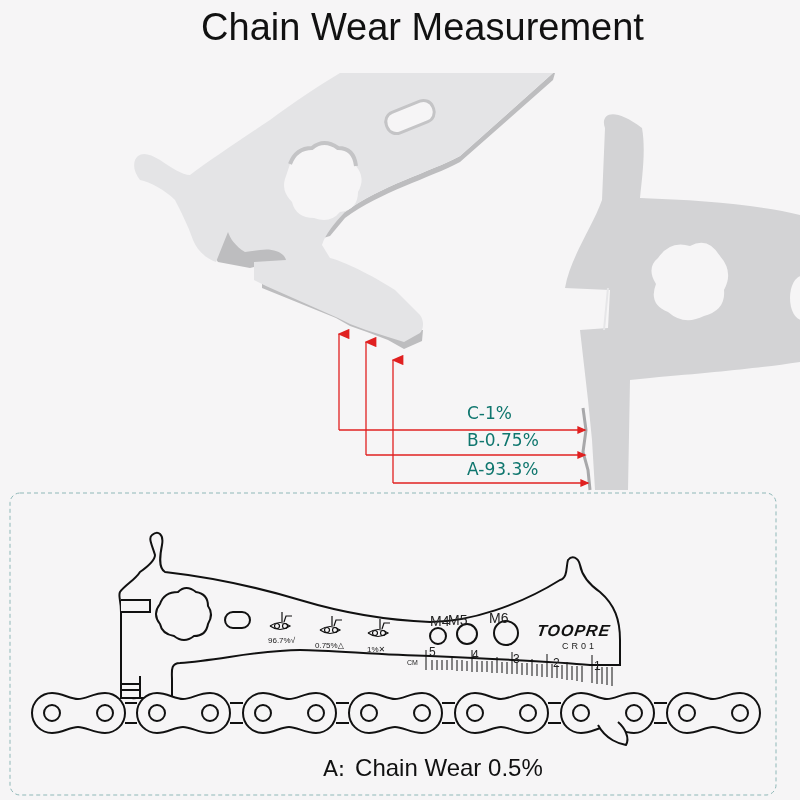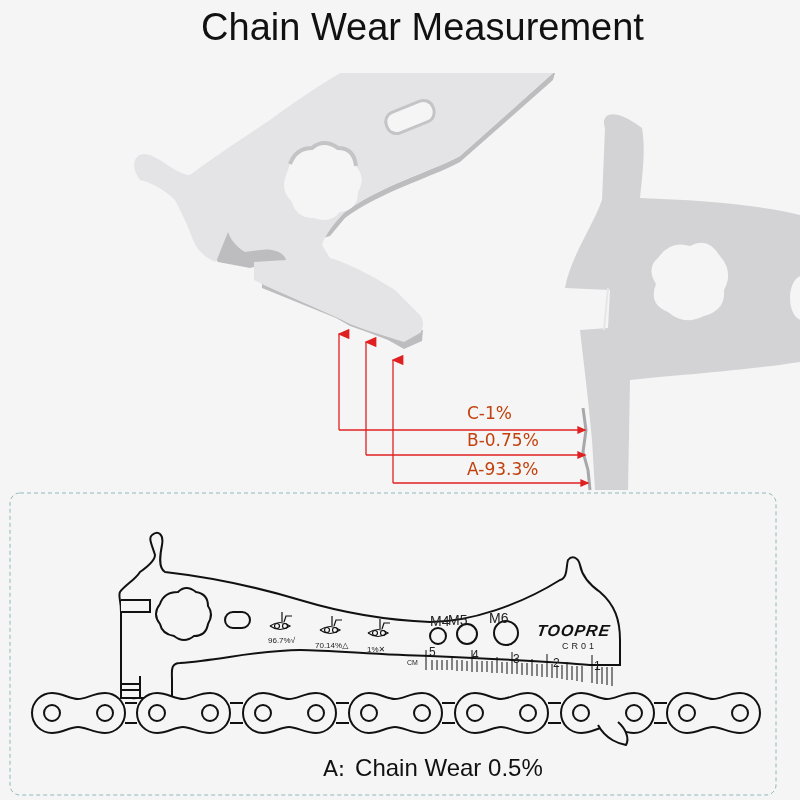--- a/index.html
+++ b/index.html
@@ -10,21 +10,21 @@
     font-family: "Liberation Sans", sans-serif;
   }
   .title {
     position: absolute; left: 0; top: 6px; width: 845px;
     text-align: center; font-size: 38px; color: #111;
     letter-spacing: 0px;
   }
   svg.layer { position: absolute; left: 0; top: 0; }
   .lbl {
     position: absolute; font-family: "DejaVu Sans", sans-serif;
-    font-size: 17px; color: #c2410c;
+    font-size: 17px; color: #0f766e;
   }
   .caption {
     position: absolute; left: 306px; top: 754px;
     font-size: 24px; color: #111; margin-left: 17px;
   }
   .caption .key { font-family: "DejaVu Sans", sans-serif; font-size: 22px; margin-right: 10px; }
   .brand {
     position: absolute; left: 537px; top: 622px;
     font-size: 16px; font-weight: bold; font-style: italic; letter-spacing: 1px; color: #111;
     transform: skewX(-8deg);
@@ -171,21 +171,21 @@
     <circle cx="581" cy="713" r="8"></circle>
       <circle cx="634" cy="713" r="8"></circle>
     <circle cx="687" cy="713" r="8"></circle>
       <circle cx="740" cy="713" r="8"></circle>
 
     <path d="M598,725 C606,740 620,744 626,745 C630,738 625,728 618,722"></path>
   </g>
 </svg>
 
 <div class="wear-lbl" style="left:268px;top:636px">96.7%√</div>
-<div class="wear-lbl" style="left:315px;top:641px">70.14%△</div>
+<div class="wear-lbl" style="left:315px;top:641px">0.75%△</div>
 <div class="wear-lbl" style="left:367px;top:645px">1%✕</div>
 
 <div class="hole-lbl" style="left:430px;top:613px">M4</div>
 <div class="hole-lbl" style="left:448px;top:612px">M5</div>
 <div class="hole-lbl" style="left:489px;top:610px">M6</div>
 
 <div class="brand">TOOPRE</div>
 <div class="model">CR01</div>
 
 <div class="cm">CM</div>

